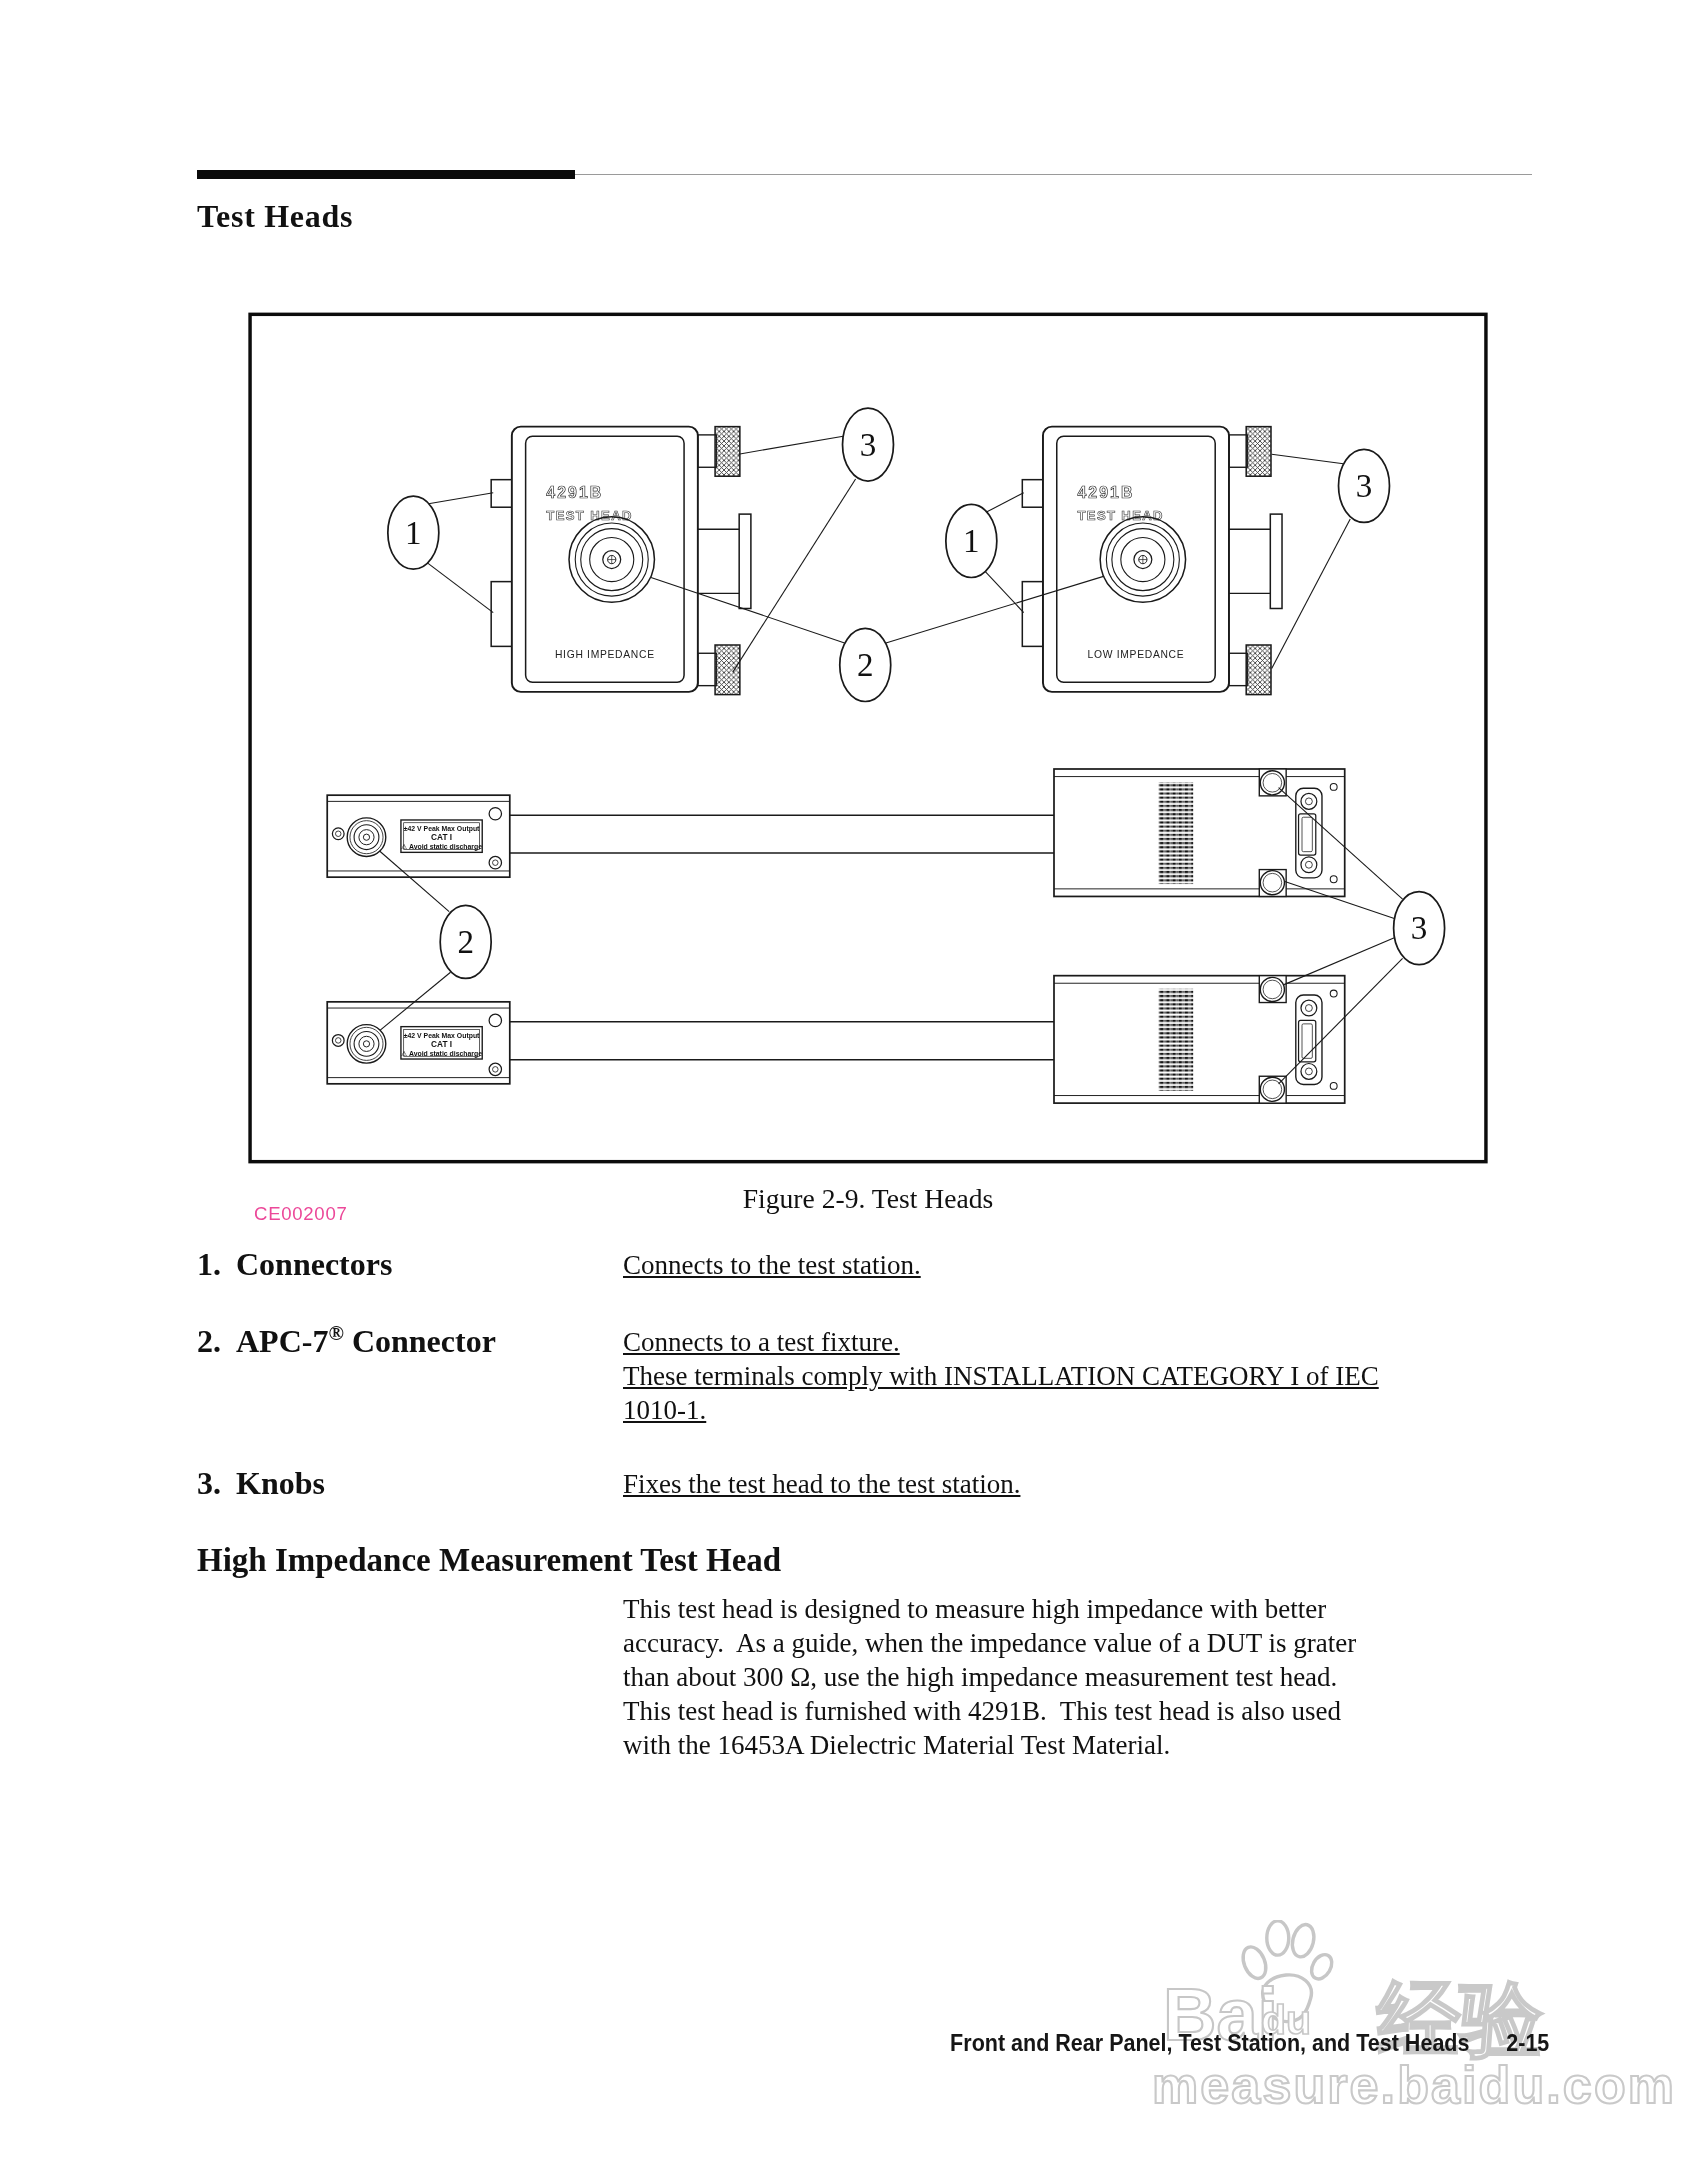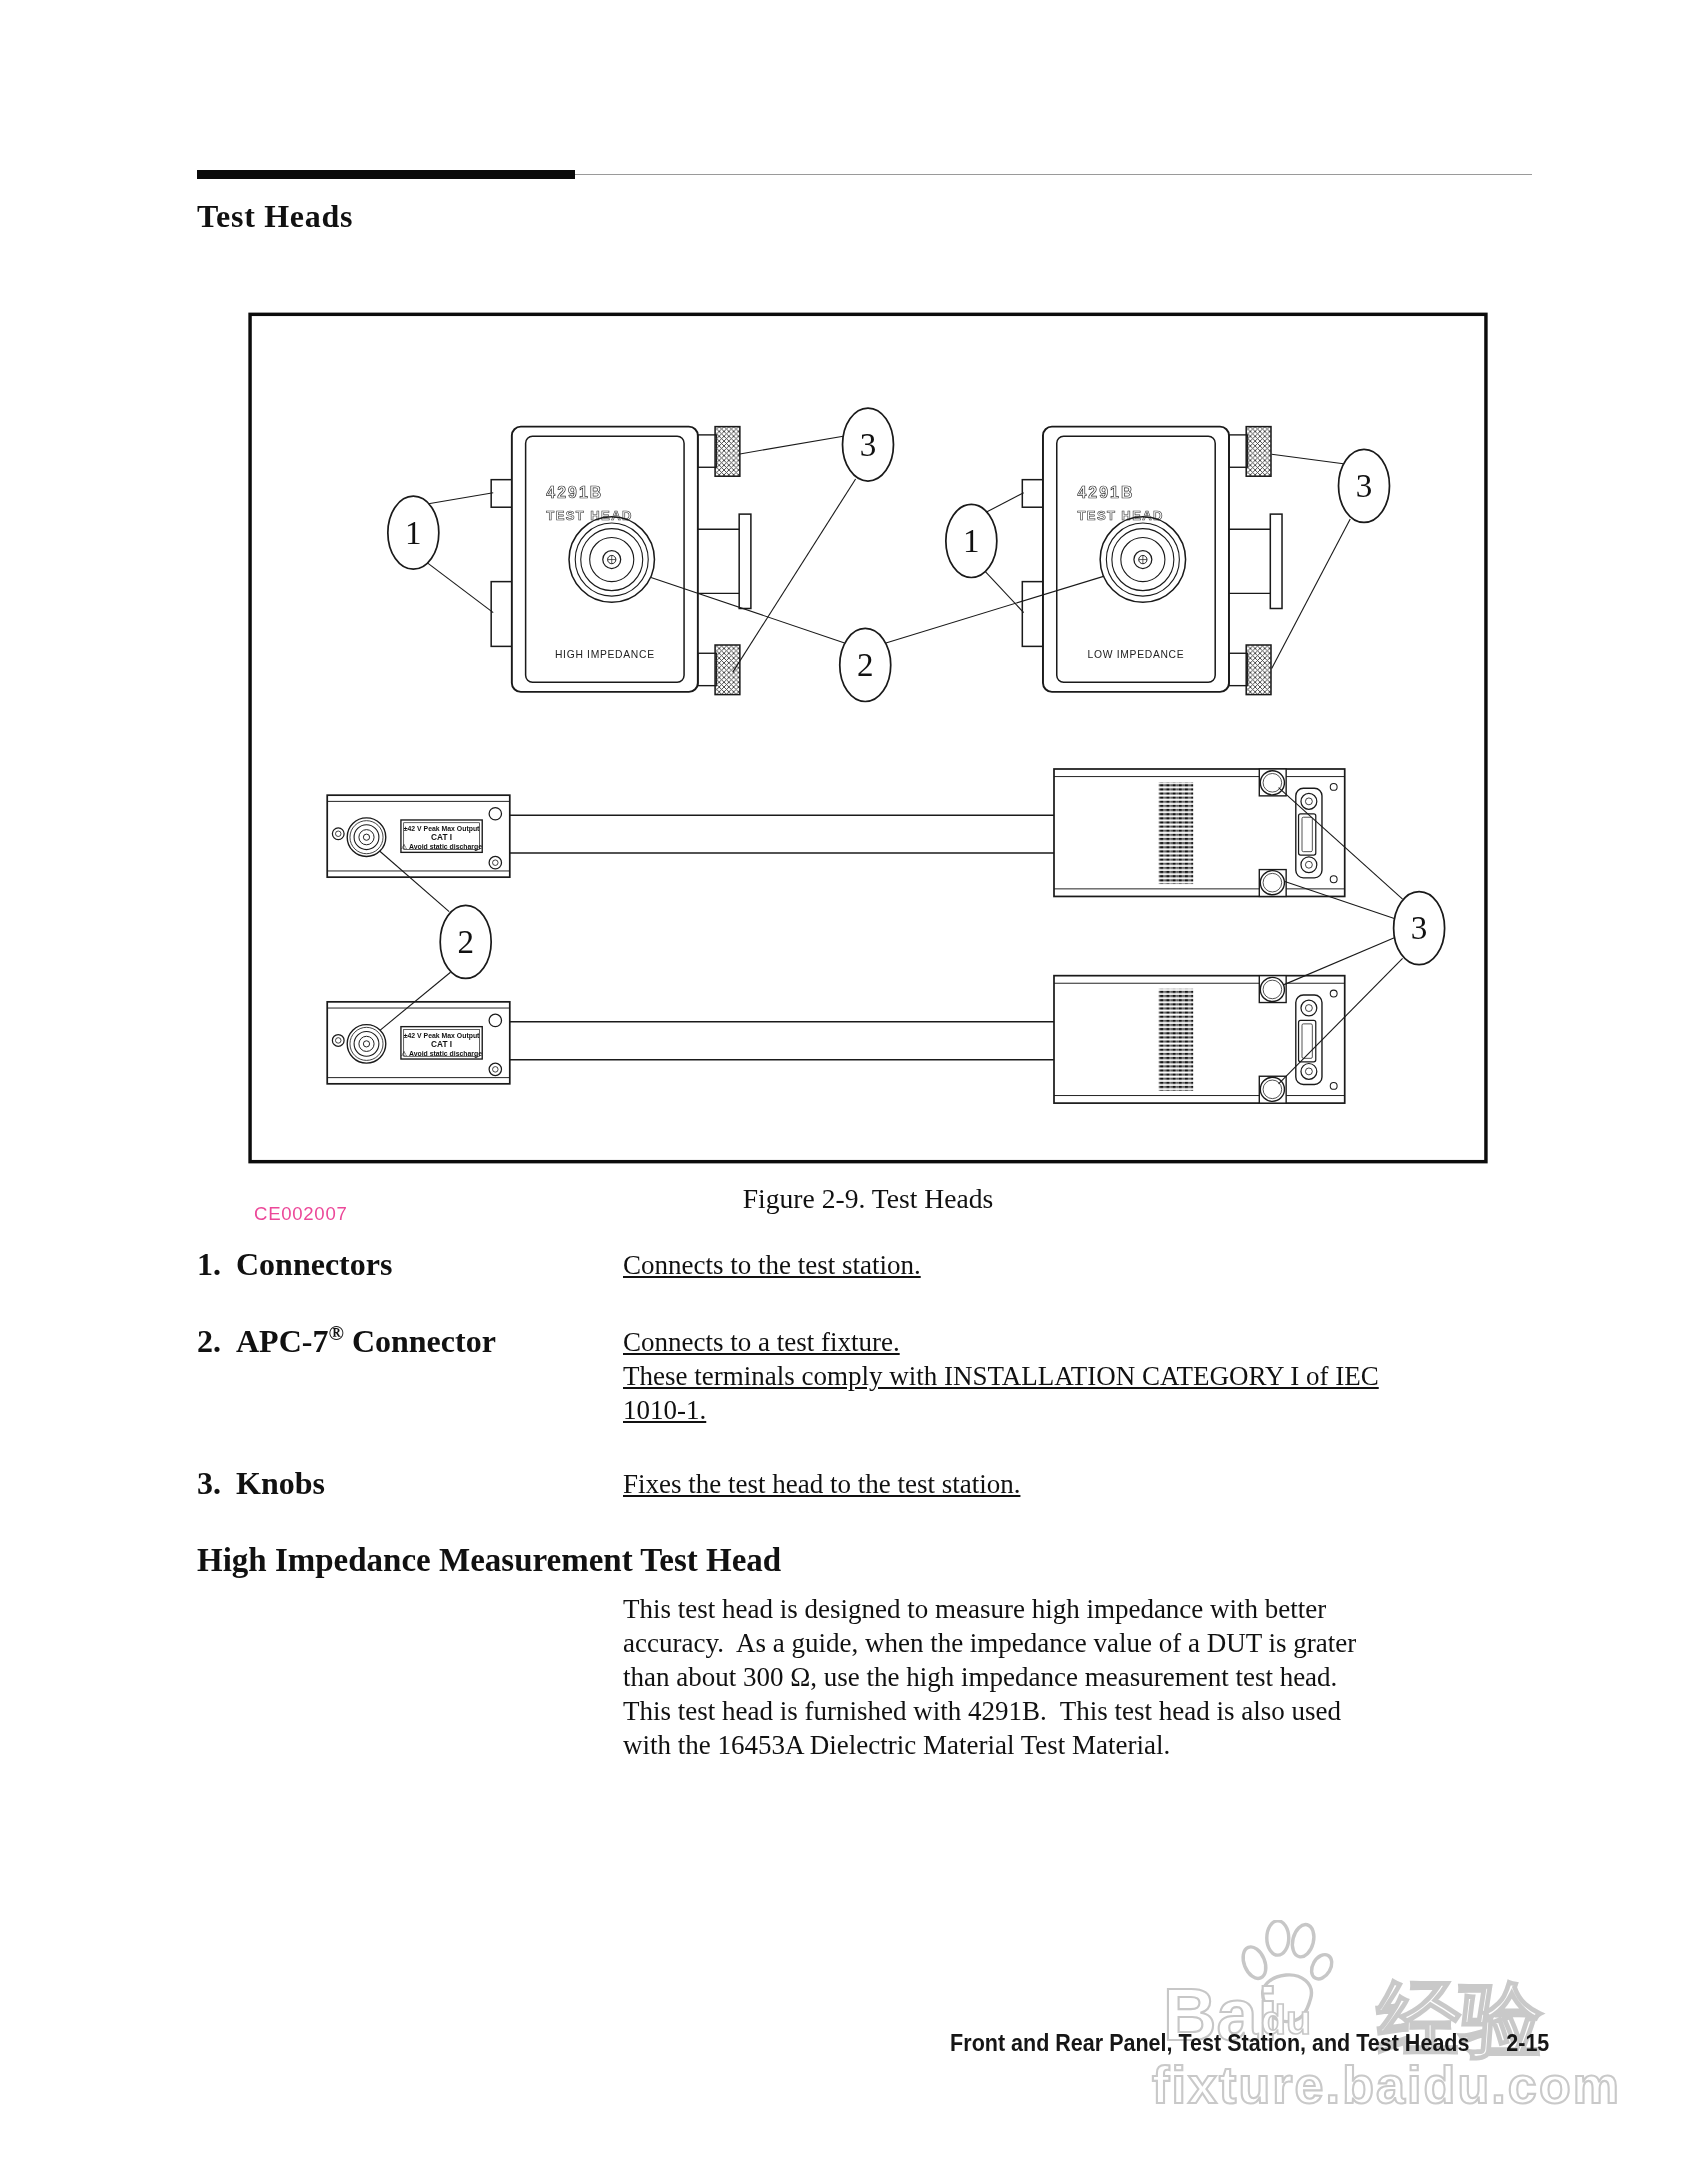--- a/index.html
+++ b/index.html
@@ -290,21 +290,21 @@
         <ellipse cx="24" cy="62" rx="15" ry="24" transform="rotate(-22 24 62)"></ellipse>
         <ellipse cx="58" cy="26" rx="16" ry="25"></ellipse>
         <ellipse cx="95" cy="30" rx="15" ry="24" transform="rotate(14 95 30)"></ellipse>
         <ellipse cx="122" cy="68" rx="13" ry="19" transform="rotate(30 122 68)"></ellipse>
         <path d="M38,118 C30,96 48,82 70,80 C92,78 112,92 106,114 C100,136 92,148 71,148 C50,148 44,134 38,118 Z"></path>
       </g>
     </svg>
     <div class="wm-text wm-bai">Bai</div>
     <div class="wm-text wm-du">du</div>
     <div class="wm-text wm-cn">经验</div>
-    <div class="wm-text wm-url">fixture.baidu.com</div>
+    <div class="wm-text wm-url">measure.baidu.com</div>
   </div>
 
   <div class="footer">
     <span>Front and Rear Panel, Test Station, and Test Heads</span>
     <span>2-15</span>
   </div>
 
 </div>
 
 

